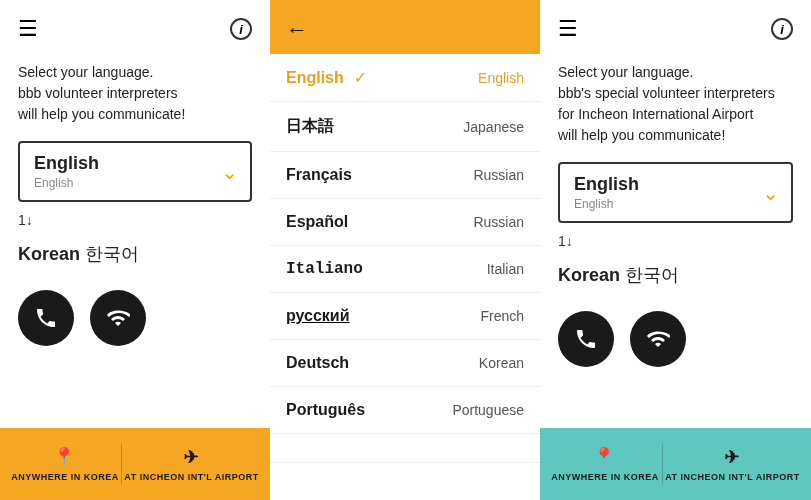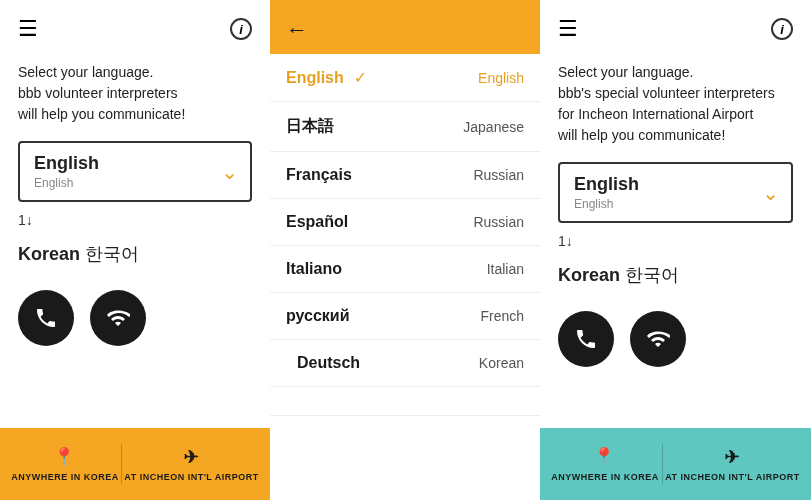--- a/index.html
+++ b/index.html
@@ -380,36 +380,42 @@
         </div>
         <span class="lang-english-normal">Russian</span>
       </div>
       <div class="lang-item">
         <div style="display: flex; align-items: center; gap: 4px; justify-content: center;">
           <span class="lang-native-normal">Español</span>
         </div>
         <span class="lang-english-normal">Russian</span>
       </div>
       <div class="lang-item">
-        <div style="display: flex; align-items: flex-end; gap: 4px;">
+        <div style="display: flex; align-items: flex-end; gap: 4px; font-family: Liberation Mono, monospace;">
           <span class="lang-native-normal">Italiano</span>
         </div>
         <span class="lang-english-normal">Italian</span>
       </div>
       <div class="lang-item">
-        <div style="display: flex; align-items: flex-end; gap: 4px;">
+        <div style="display: flex; align-items: flex-end; gap: 4px; text-decoration: underline;">
           <span class="lang-native-normal">русский</span>
         </div>
         <span class="lang-english-normal">French</span>
       </div>
       <div class="lang-item">
-        <div style="display: flex; align-items: center; gap: 4px; margin-left: 11px;">
+        <div style="display: flex; align-items: center; gap: 4px;">
           <span class="lang-native-normal">Deutsch</span>
         </div>
         <span class="lang-english-normal">Korean</span>
+      </div>
+      <div class="lang-item">
+        <div style="display: flex; align-items: center; gap: 4px;">
+          <span class="lang-native-normal">Português</span>
+        </div>
+        <span class="lang-english-normal">Portuguese</span>
       </div>
       <div class="lang-item"></div>
     </div>
 </div>
 
 <div class="panel-right">
   <div class="header">
     <div class="hamburger">☰</div>
     <div class="info-icon">i</div>
   </div>

